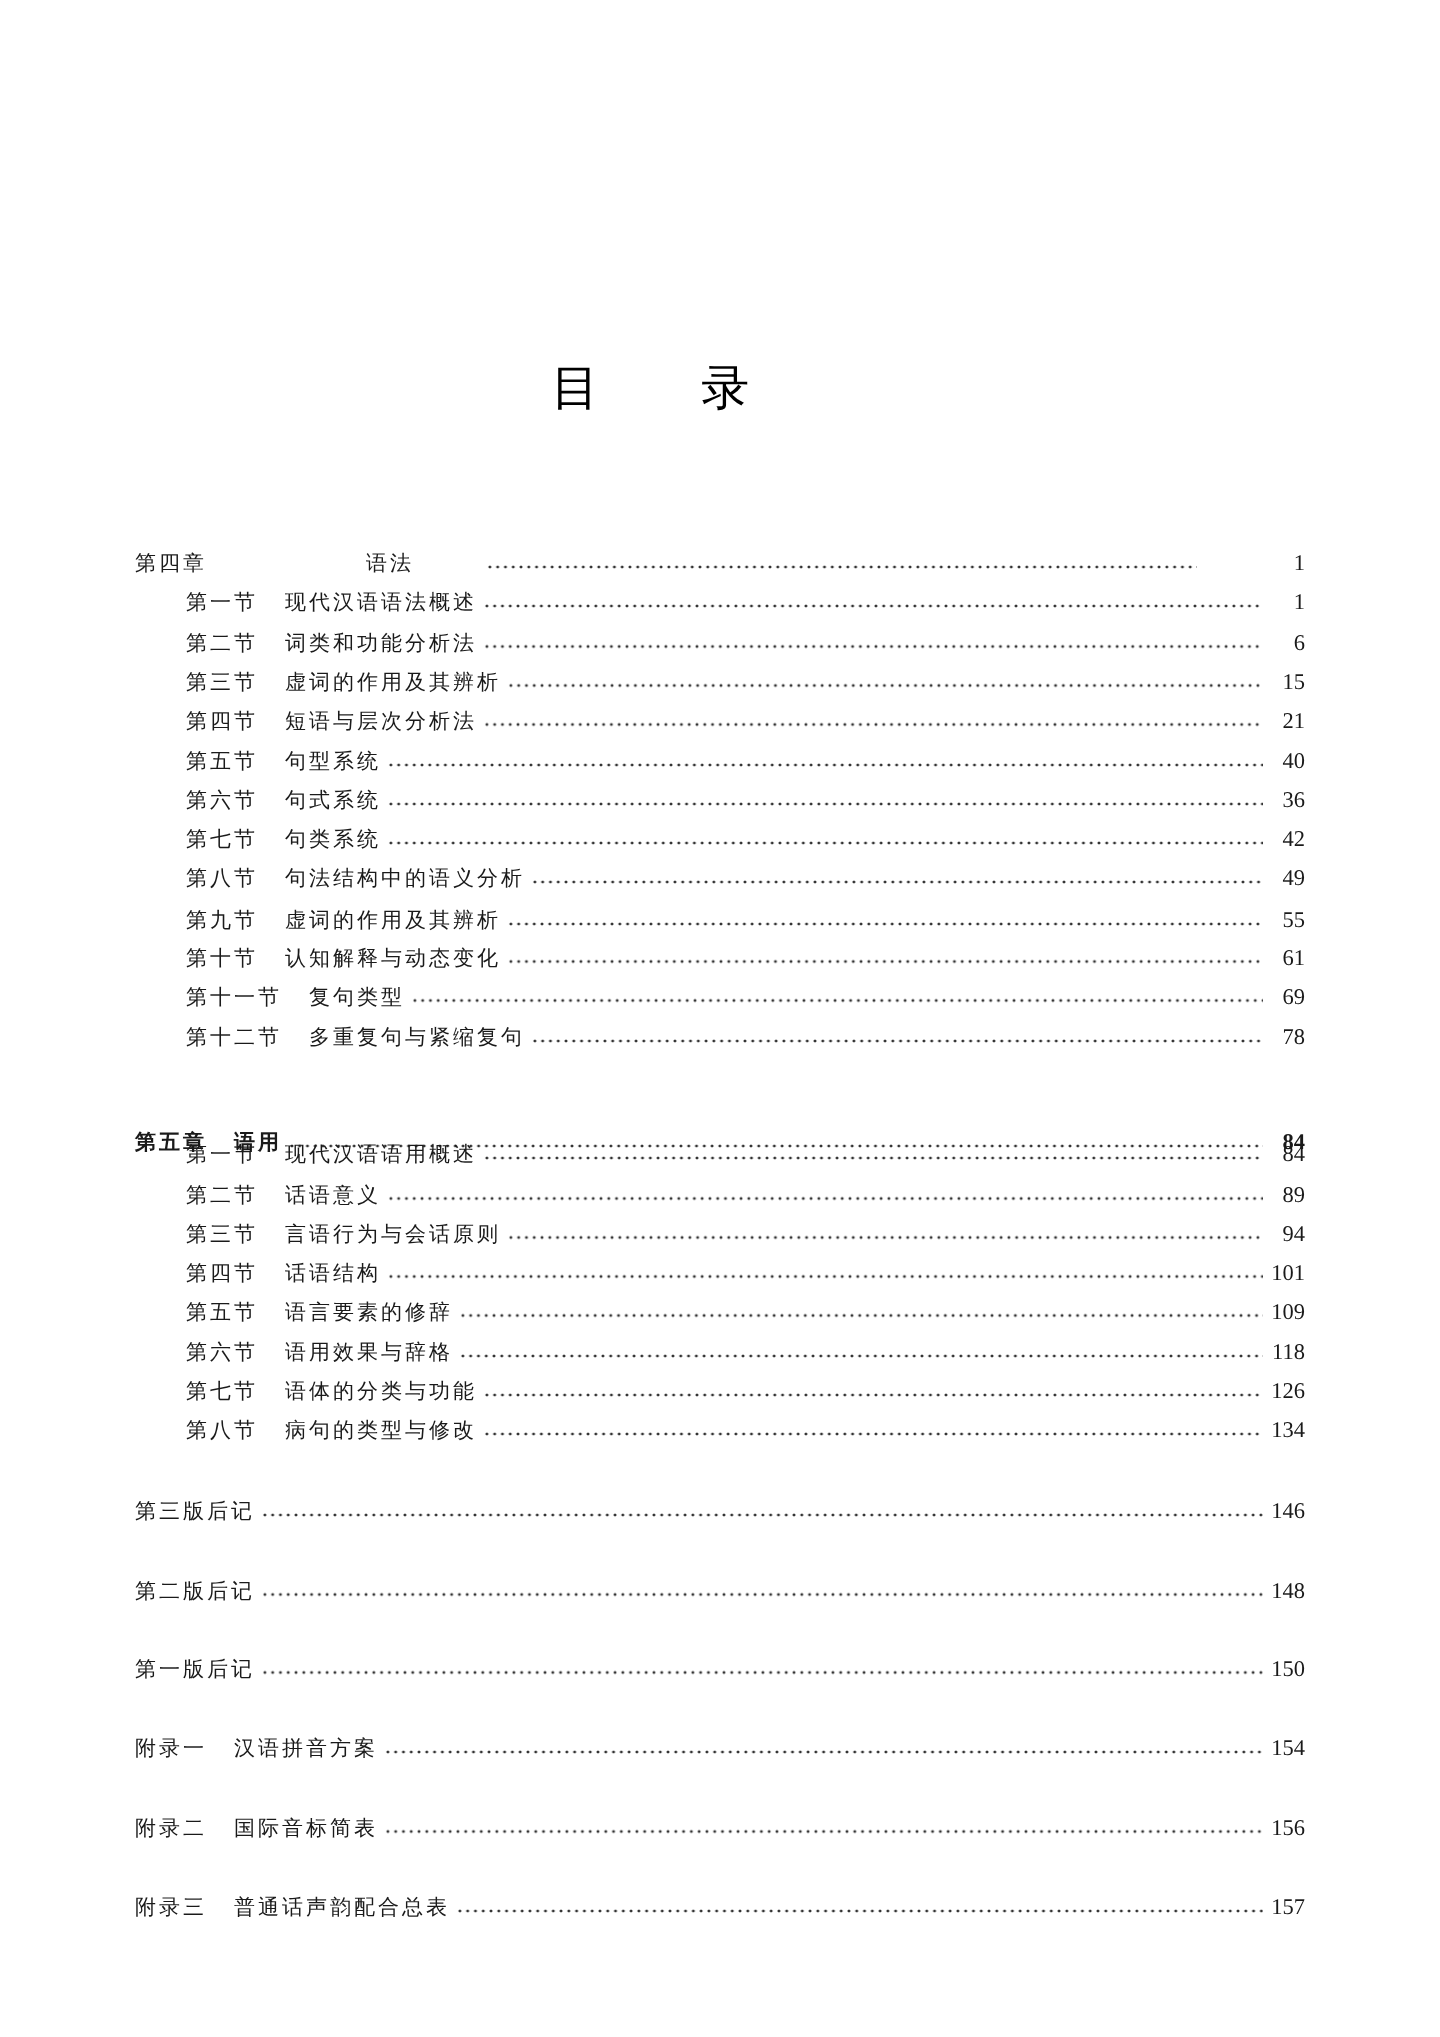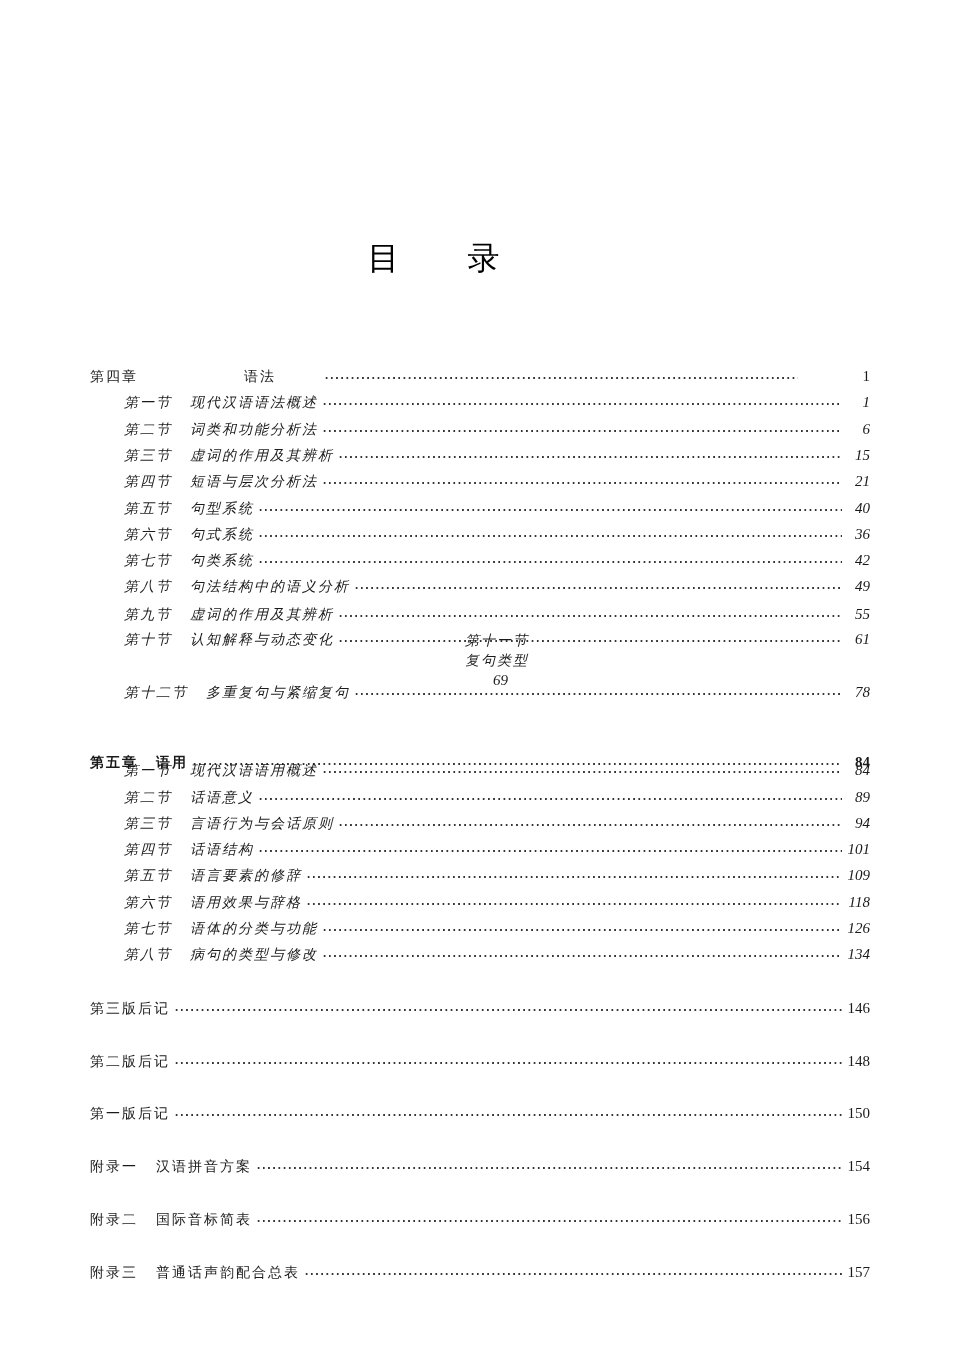--- a/index.html
+++ b/index.html
@@ -13,21 +13,21 @@
     text-align: center; font-size: 32px; line-height: 44px;
     color: #000;
   }
   .title .ch { display: inline-block; width: 32px; }
   .title .gap { display: inline-block; width: 68px; }
   .row {
     position: absolute; left: 90px; width: 780px; height: 20px;
     display: flex; align-items: center;
     font-size: 14px; line-height: 20px; white-space: nowrap;
   }
-  .row.indent { left: 124px; width: 746px; font-style: italic; }
+  .row.indent { left: 124px; width: 746px; }
   .label { letter-spacing: 2px; }
   .num-label { letter-spacing: 2px; }
   .sep { display: inline-block; width: 18px; }
   .dots {
     flex: 1; height: 20px; margin: 0 6px 0 4px;
     background-image: radial-gradient(circle, #333 0.9px, transparent 1.1px);
     background-size: 5.2px 20px;
     background-position: 0 2px;
     background-repeat: repeat-x;
   }
@@ -114,21 +114,21 @@
       <span class="dots"></span>
       <span class="page">55</span>
     </div>
     <div class="row indent" style="top: 629px;">
       <span class="num-label">第十节</span>
       <span class="sep"></span>
       <span class="label">认知解释与动态变化</span>
       <span class="dots"></span>
       <span class="page">61</span>
     </div>
-    <div class="row indent" style="top: 630px; flex-direction: column;">
+    <div class="row indent" style="top: 655px;">
       <span class="num-label">第十一节</span>
       <span class="sep"></span>
       <span class="label">复句类型</span>
       <span class="dots"></span>
       <span class="page">69</span>
     </div>
     <div class="row indent" style="top: 682px;">
       <span class="num-label">第十二节</span>
       <span class="sep"></span>
       <span class="label">多重复句与紧缩复句</span>

